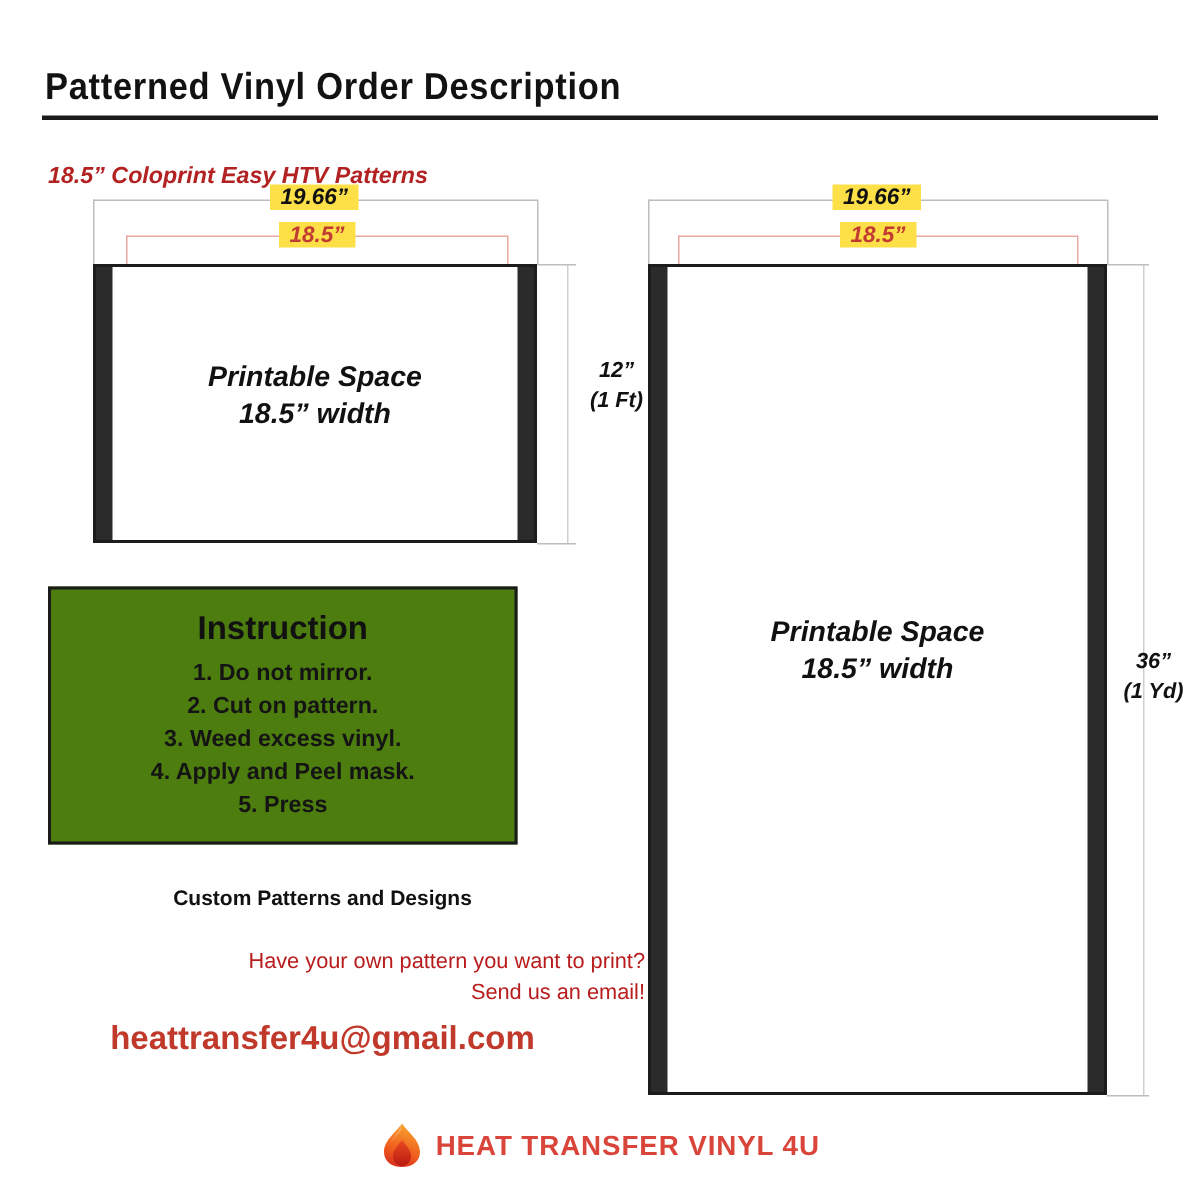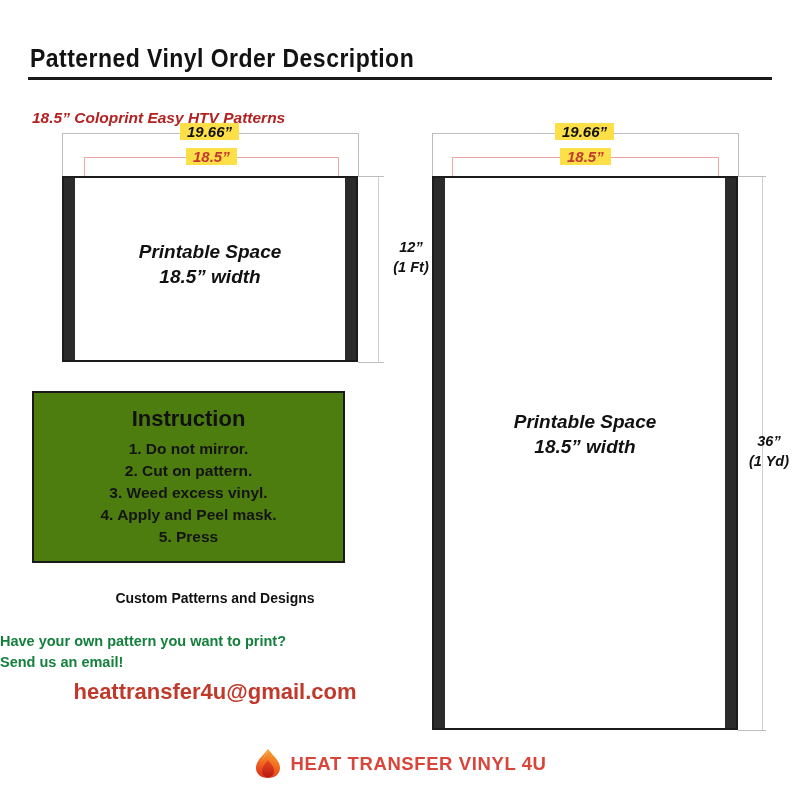--- a/index.html
+++ b/index.html
@@ -165,25 +165,25 @@
     text-align: center;
     font-size: 14px;
     font-weight: bold;
     color: #111111;
   }
   .custom-line1 {
     position: absolute;
     left: 0;
     top: 631px;
     width: 430px;
-    text-align: left;
+    text-align: right;
     font-size: 14.5px;
-    font-weight: bold;
+    font-weight: normal;
     line-height: 1.45;
-    color: #15803d;
+    color: #b91c1c;
   }
   .custom-email {
     position: absolute;
     left: 0;
     top: 679px;
     width: 430px;
     text-align: center;
     font-size: 22px;
     font-weight: bold;
     color: #c0392b;

